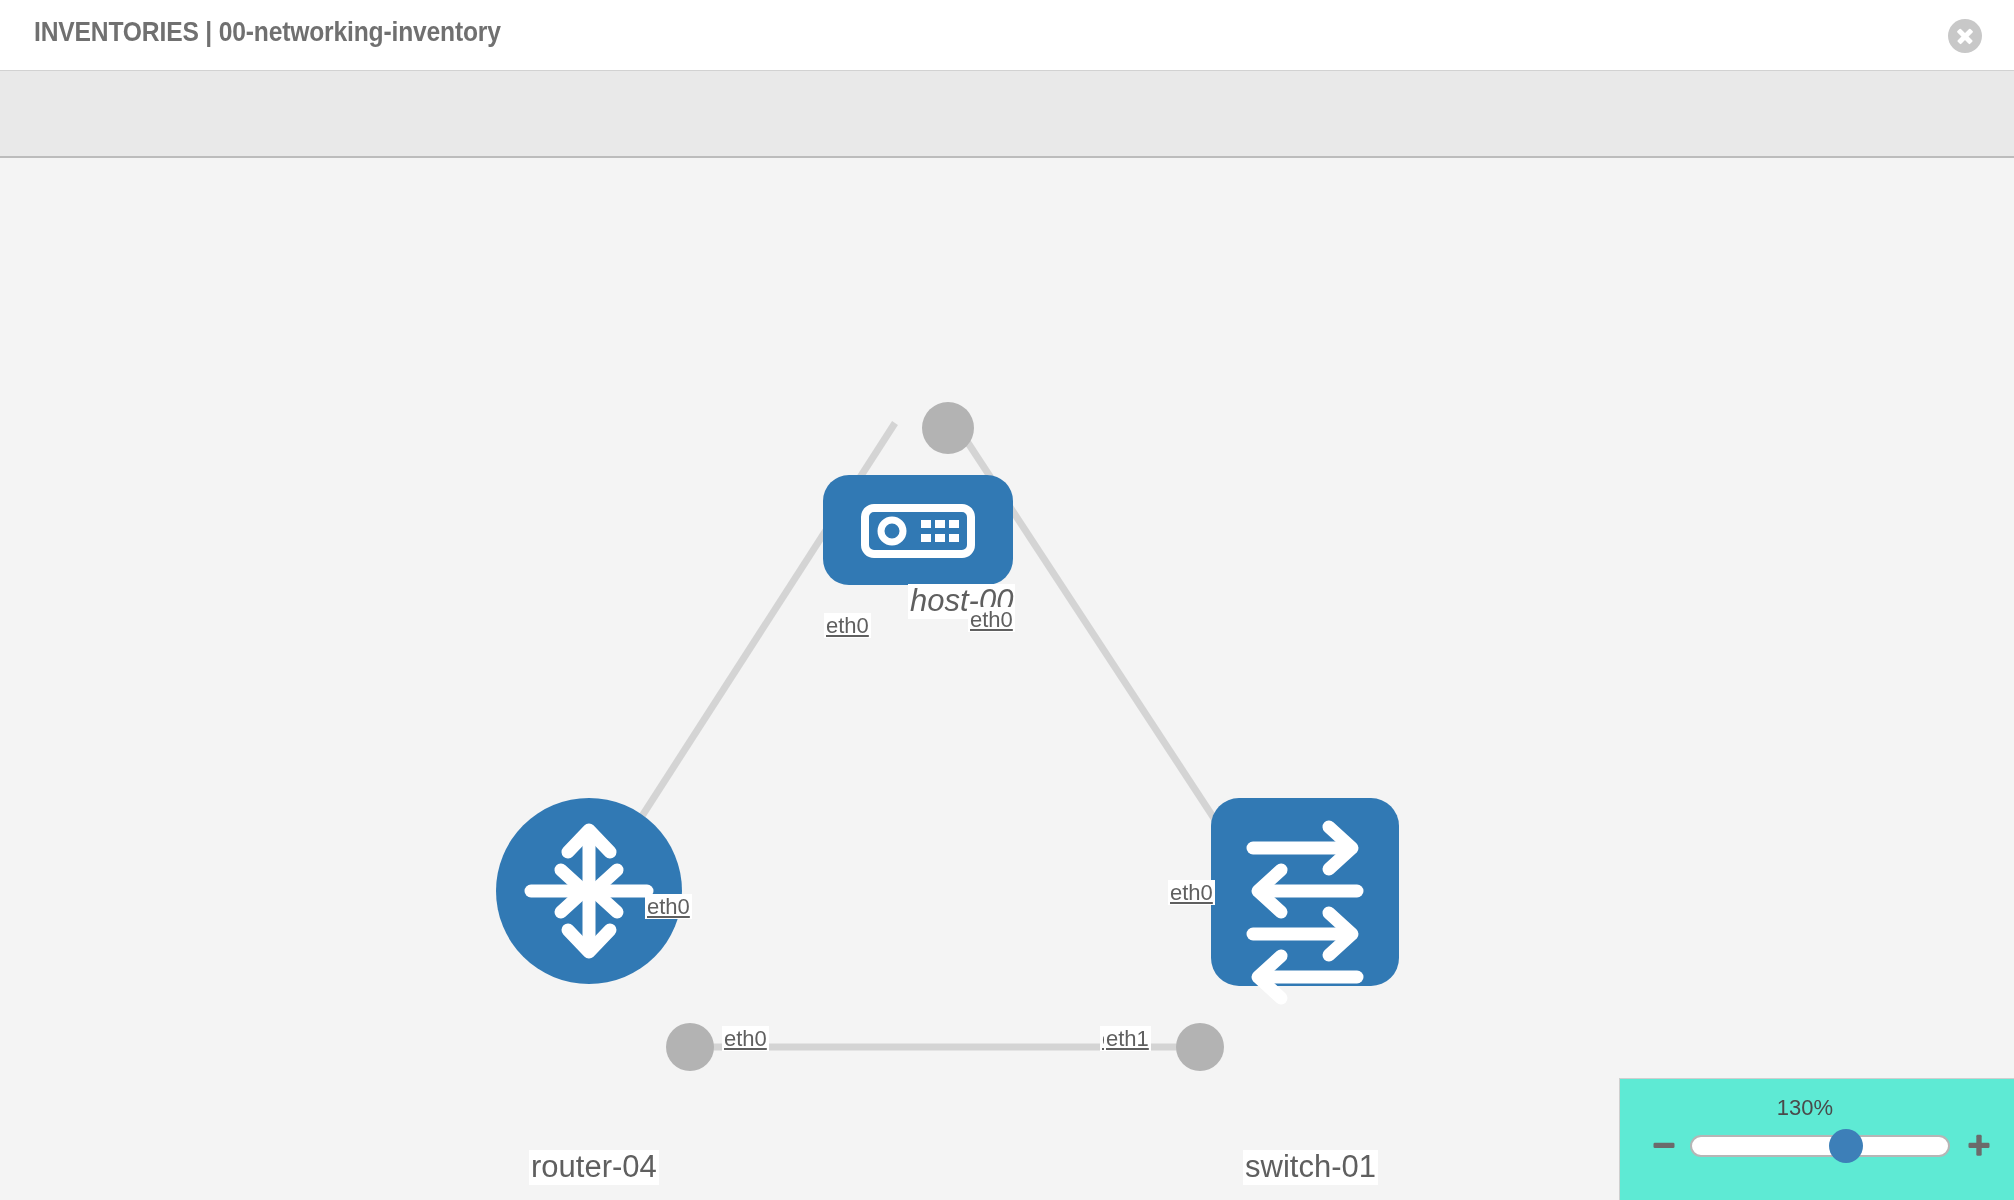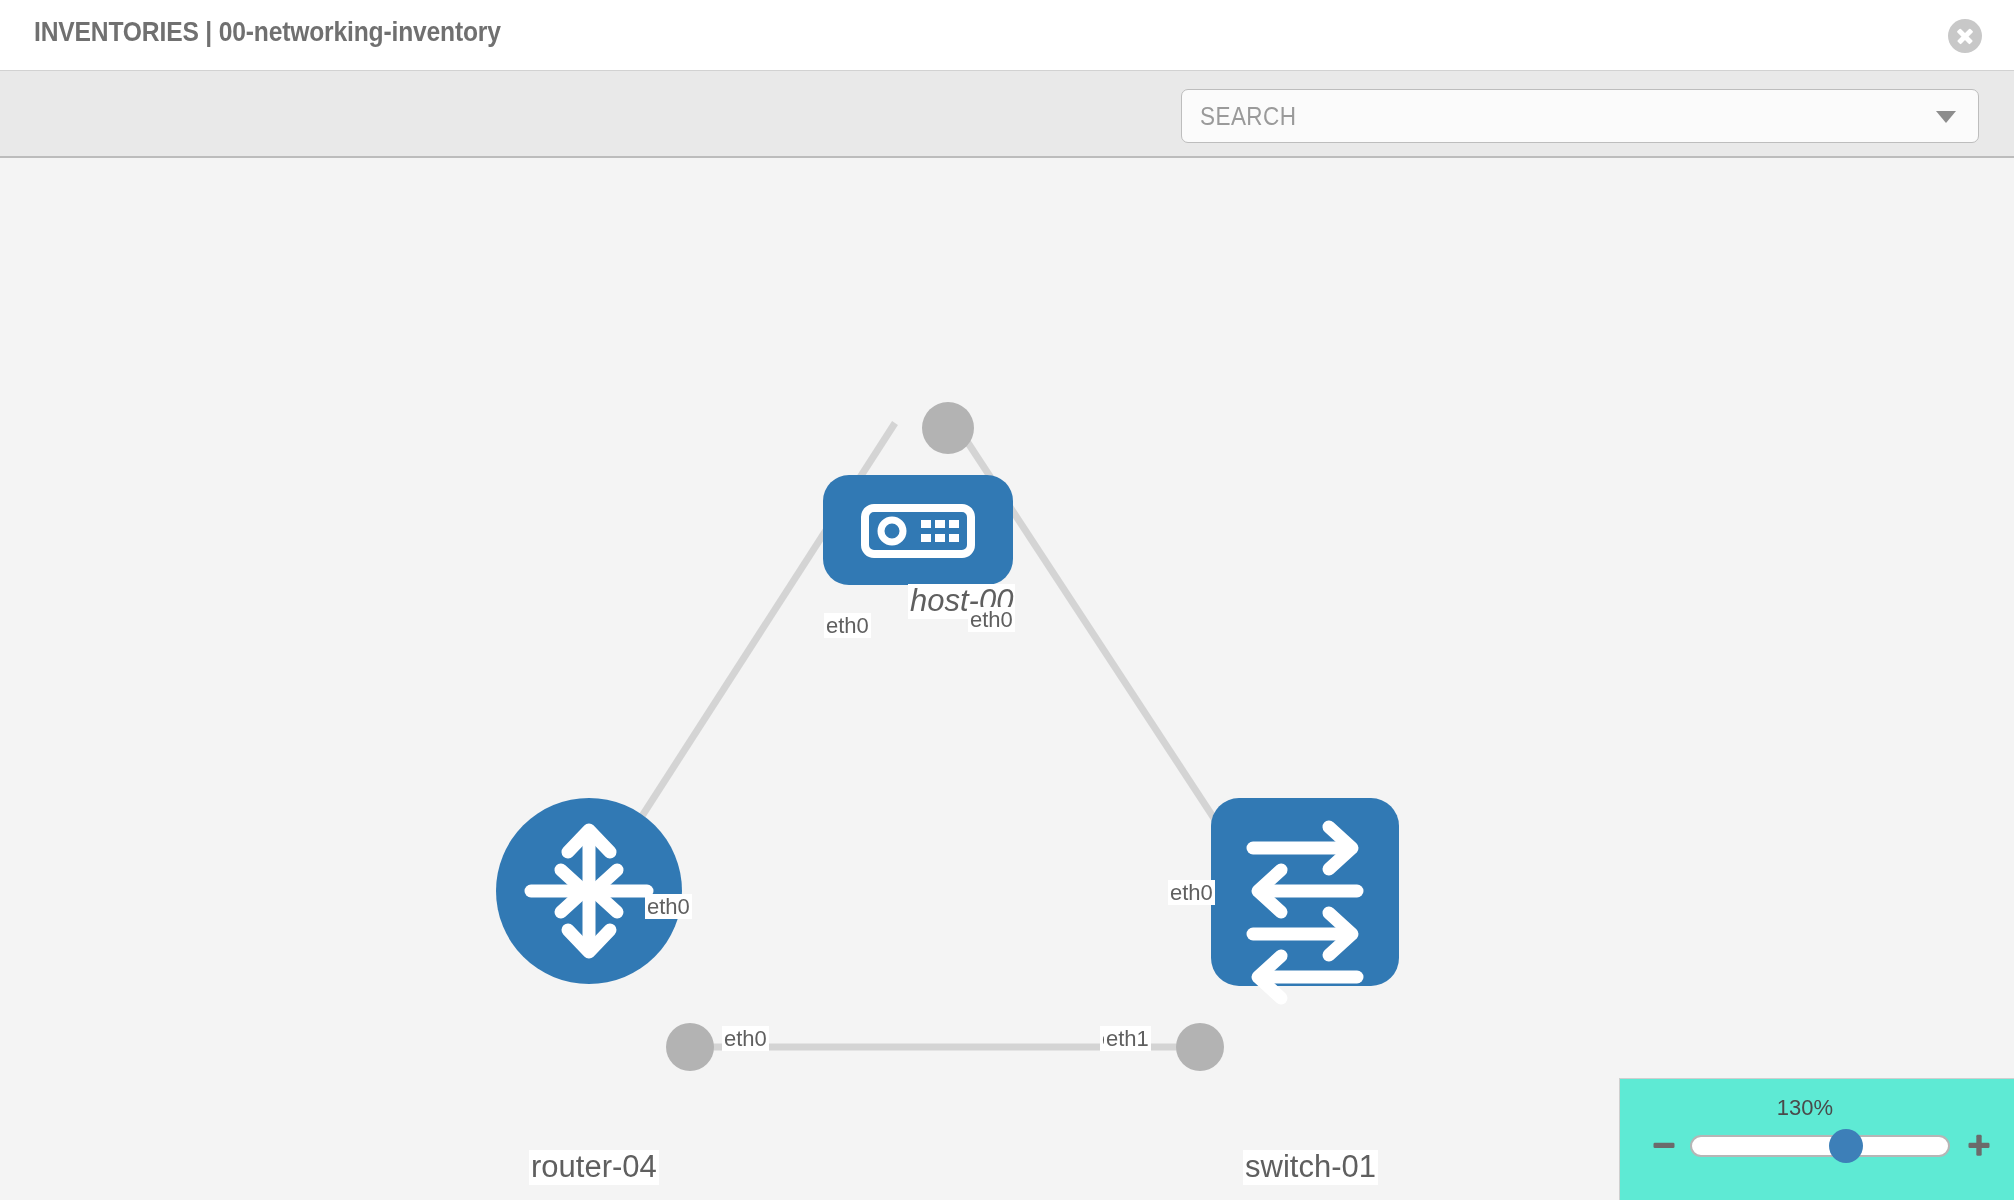--- a/index.html
+++ b/index.html
@@ -128,21 +128,21 @@
   
   .nlabel {
     position: absolute;
     background: #ffffff;
     color: #5f5f5f;
     white-space: nowrap;
     line-height: 1.05;
     padding: 1px 2px;
   }
   .nlabel.big  { font-size: 31px; }
-  .nlabel.port { font-size: 22px; }
+  .nlabel.port { font-size: 22px; text-decoration: underline; }
 
   
   .zoom-panel {
     position: absolute;
     left: 1619px;
     top: 1078px;
     width: 395px;
     height: 122px;
     background: #5eead4;
     border: 1px solid #cfcfcf;
@@ -206,24 +206,20 @@
       <circle fill="#80868e" cx="5.4" cy="18.7" r="1.5"></circle>
     </svg>
   </span>
 
   <span class="tool-icon" id="key-icon">
     <svg width="46" height="46" viewBox="0 0 24 24" aria-hidden="true">
       <path fill="#80868e" d="M8.5 3a5.5 5.5 0 1 0 3.6 9.65l1.1 1.1 1.6-1.6 1.5 1.5 1.6-1.6 1.5 1.5 1.9-1.9-6.5-6.5A5.5 5.5 0 0 0 8.5 3zm-1.2 3a2 2 0 1 1 0 4 2 2 0 0 1 0-4z"></path>
     </svg>
   </span>
 
-  <div class="select-box" id="search-select">
-    <span class="sel-label">SEARCH</span>
-    <span class="chevron"></span>
-  </div>
 
 </div>
 
 <div class="canvas">
 
   <svg class="topology-svg" width="2014" height="1042">
 
     <g>
       <line x1="895" y1="265" x2="615" y2="700" stroke="#d4d4d4" stroke-width="7"></line>
       <line x1="955" y1="265" x2="1240" y2="700" stroke="#d4d4d4" stroke-width="7"></line>

